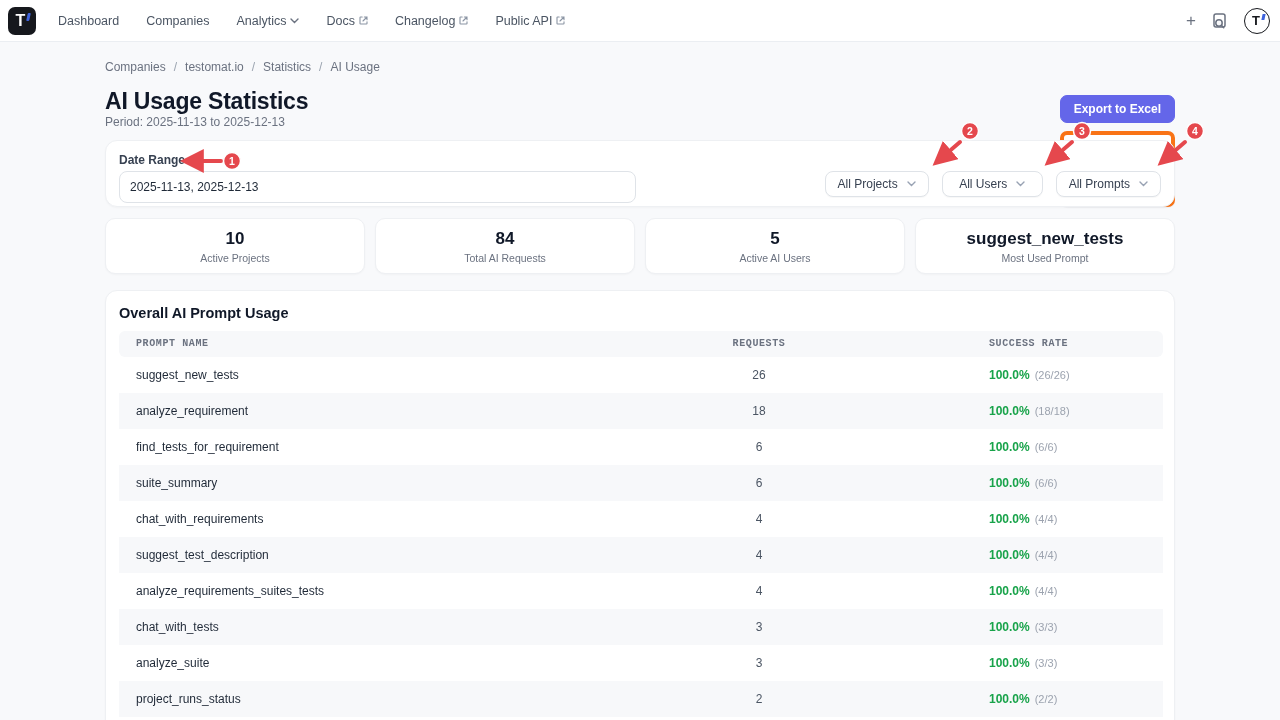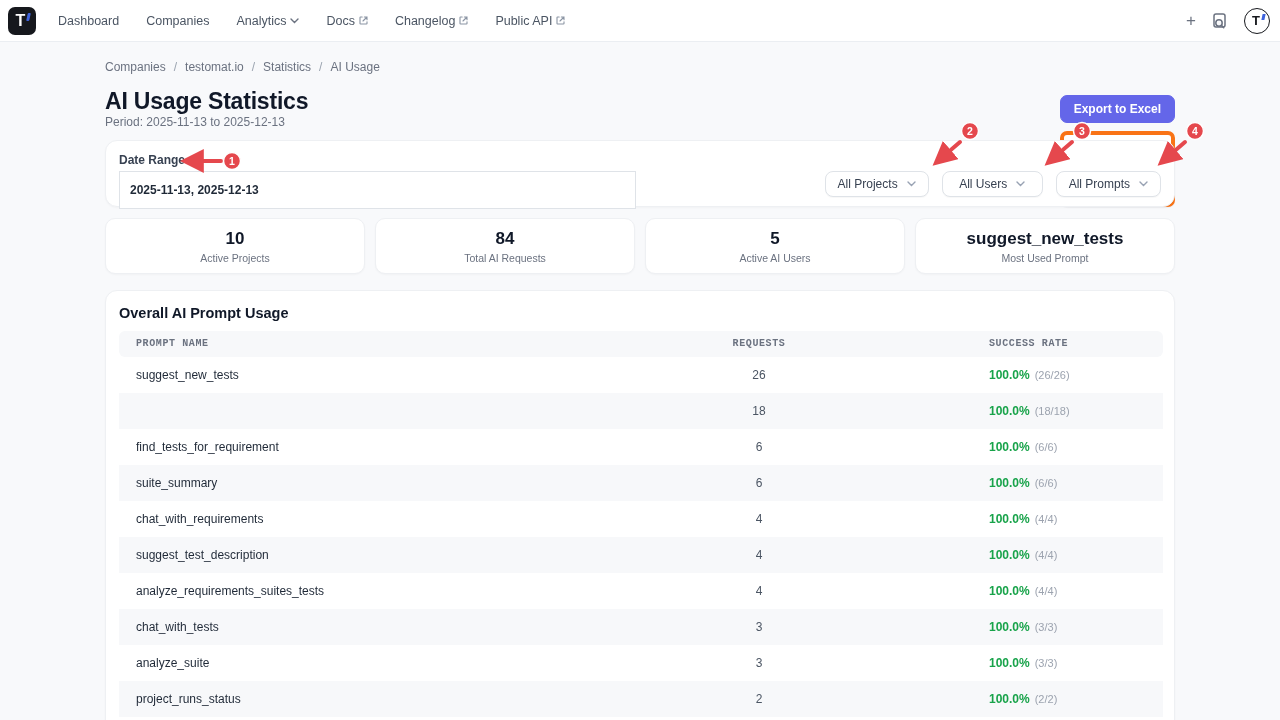--- a/index.html
+++ b/index.html
@@ -29,21 +29,21 @@
   .page-period { position:absolute; top:73px; left:0; font-size:12px; color:#6b7280; }
 
   .header-buttons { position:absolute; top:53px; right:0; display:flex; gap:8px;flex-direction:column; }
   .btn { font-size:12px; font-weight:600; border-radius:7px; padding:6px 13px; cursor:pointer; white-space:nowrap; }
   .btn-primary { background:#6466e9; color:#fff; border:1px solid #6466e9; }
   .btn-outline { background:#fff; color:#344054; border:4px solid #f97316; box-shadow:0 1px 1px rgba(16,24,40,.04); }
 
   
   .filter-panel { position:absolute; top:98px; left:0; width:1070px; height:67px; background:#fff; border:1px solid #eef0f3; border-radius:12px; box-shadow:0 1px 2px rgba(16,24,40,.03); }
   .dr-label { position:absolute; left:13px; top:12px; font-size:12px; font-weight:600; color:#374151; }
-  .dr-input { position:absolute; left:13px; top:30px; width:517px; height:38px; border:1px solid #dfe3e8; border-radius:0; background:#fff; font-family:"Liberation Sans",sans-serif; font-size:12px; font-weight:700; color:#1f2937; padding:0 10px; }
+  .dr-input { position:absolute; left:13px; top:30px; width:517px; height:32px; border:1px solid #dfe3e8; border-radius:8px; background:#fff; font-family:"Liberation Sans",sans-serif; font-size:12px; font-weight:400; color:#1f2937; padding:0 10px; }
   .dropdowns { position:absolute; right:13px; top:30px; display:flex; gap:13px; }
   .dropdown { height:26px; min-width:101px; background:#fff; border:1px solid #dfe3e8; border-radius:8px; display:flex; align-items:center; justify-content:center; gap:9px; font-size:12px; font-weight:500; color:#374151; padding:0 12px; cursor:pointer; box-shadow:0 1px 1px rgba(16,24,40,.03); }
   .chev { color:#98a2b3; }
 
   
   .stats-row { position:absolute; top:176px; left:0; width:1070px; display:flex; gap:10px; }
   .stat-card { flex:1; height:56px; background:#fff; border:1px solid #eef0f3; border-radius:10px; display:flex; flex-direction:column; align-items:center; justify-content:center; gap:3px; box-shadow:0 1px 2px rgba(16,24,40,.03); }
   .stat-value { font-size:17px; font-weight:bold; color:#101828;text-align:right; }
   .stat-label { font-size:10.5px; color:#6b7280; }
 
@@ -196,20 +196,21 @@
         <span class="th c-req">REQUESTS</span>
         <span class="th c-rate">SUCCESS RATE</span>
       </div>
       <div id="table-body">
           <div class="trow">
             <span class="td c-name">suggest_new_tests</span>
             <span class="td c-req">26</span>
             <span class="td c-rate"><span class="rate-pct">100.0%</span><span class="rate-frac">(26/26)</span></span>
           </div>
           <div class="trow">
+            <span class="td c-name">analyze_requirement</span>
             <span class="td c-req">18</span>
             <span class="td c-rate"><span class="rate-pct">100.0%</span><span class="rate-frac">(18/18)</span></span>
           </div>
           <div class="trow">
             <span class="td c-name">find_tests_for_requirement</span>
             <span class="td c-req">6</span>
             <span class="td c-rate"><span class="rate-pct">100.0%</span><span class="rate-frac">(6/6)</span></span>
           </div>
           <div class="trow">
             <span class="td c-name">suite_summary</span>

